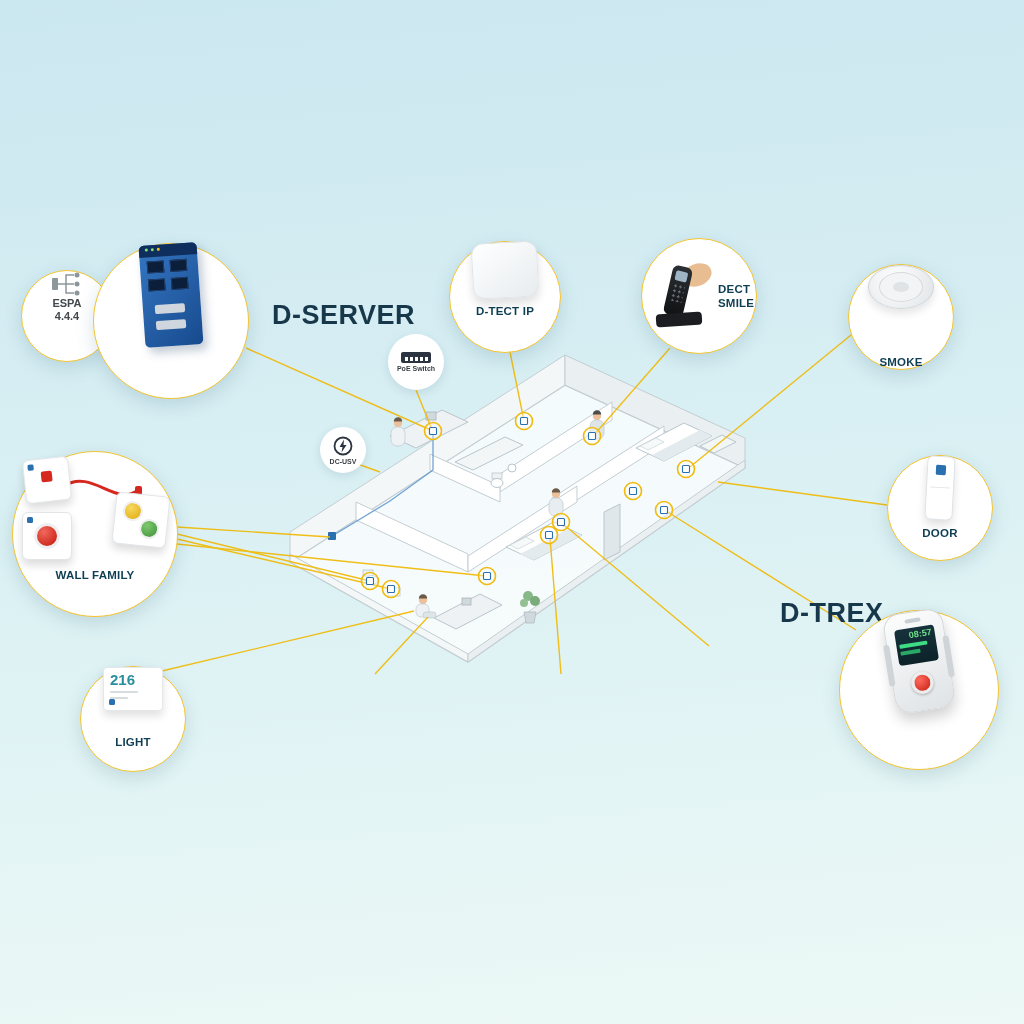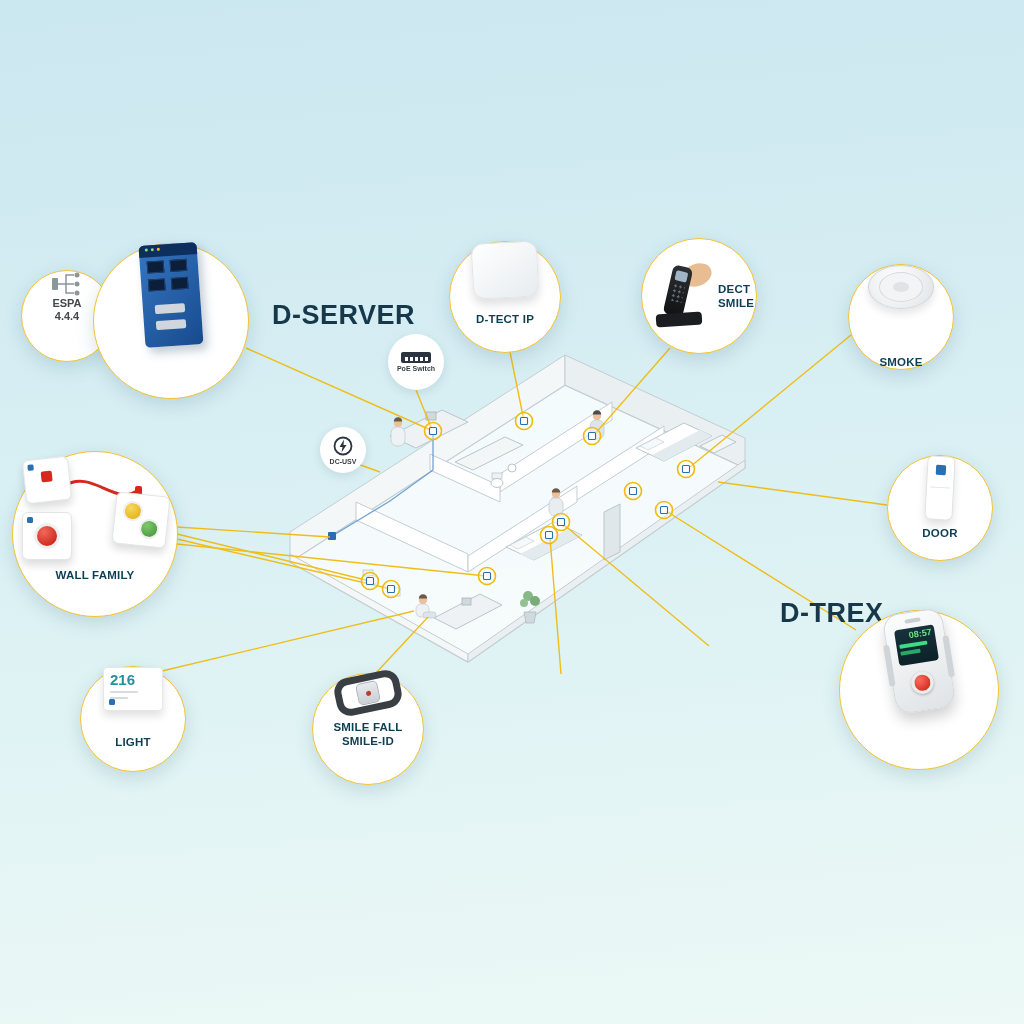--- a/index.html
+++ b/index.html
@@ -284,21 +284,21 @@
           <div class="rj45"></div>
           <div class="rj45"></div>
         </div>
       <div class="serial" style="top:60px;"></div>
       <div class="serial" style="top:76px;"></div>
     </div>
   </div>
 
   <div class="node" style="left:449px;top:241px;width:112px;height:112px;">
     <div class="dtect-device"></div>
-    <div class="node-label" style="margin-top:14px;">D-TECT IP</div>
+    <div class="node-label" style="margin-top:6px;">D-TECT IP</div>
   </div>
 
   <div class="node" style="left:641px;top:238px;width:116px;height:116px;flex-direction:row;gap:4px;">
     <div class="phone-wrap">
       <div class="hand"></div>
       <div class="handset">
         <div class="handset-screen"></div>
         <div class="handset-keys"></div>
       </div>
       <div class="cradle"></div>
@@ -335,29 +335,20 @@
         <div class="dtrex-time">08:57</div>
         <div class="dtrex-bar" style="width:28px;background:#3ddc84;"></div>
         <div class="dtrex-bar" style="width:20px;background:#2aa866;"></div>
       </div>
       <div class="dtrex-btn"></div>
     </div>
   </div>
 
 
 
-  <div class="node" style="left:312px;top:673px;width:112px;height:112px;">
-    <div class="smile-band">
-      <div class="smile-face">
-          <div class="smile-dot"></div>
-        </div>
-    </div>
-    <div class="node-label" style="margin-top:8px;">SMILE FALL</div>
-    <div class="node-label">SMILE-ID</div>
-  </div>
 
   <div class="node" style="left:80px;top:666px;width:106px;height:106px;">
     <div class="light-sign">
       <div class="light-num">216</div>
       <div class="light-line" style="width:60%;"></div>
       <div class="light-line" style="width:40%;"></div>
       <div class="blue-logo" style="position:absolute;left:5px;bottom:5px;width:6px;height:6px;"></div>
     </div>
     <div class="node-label" style="margin-top:24px;">LIGHT</div>
   </div>

